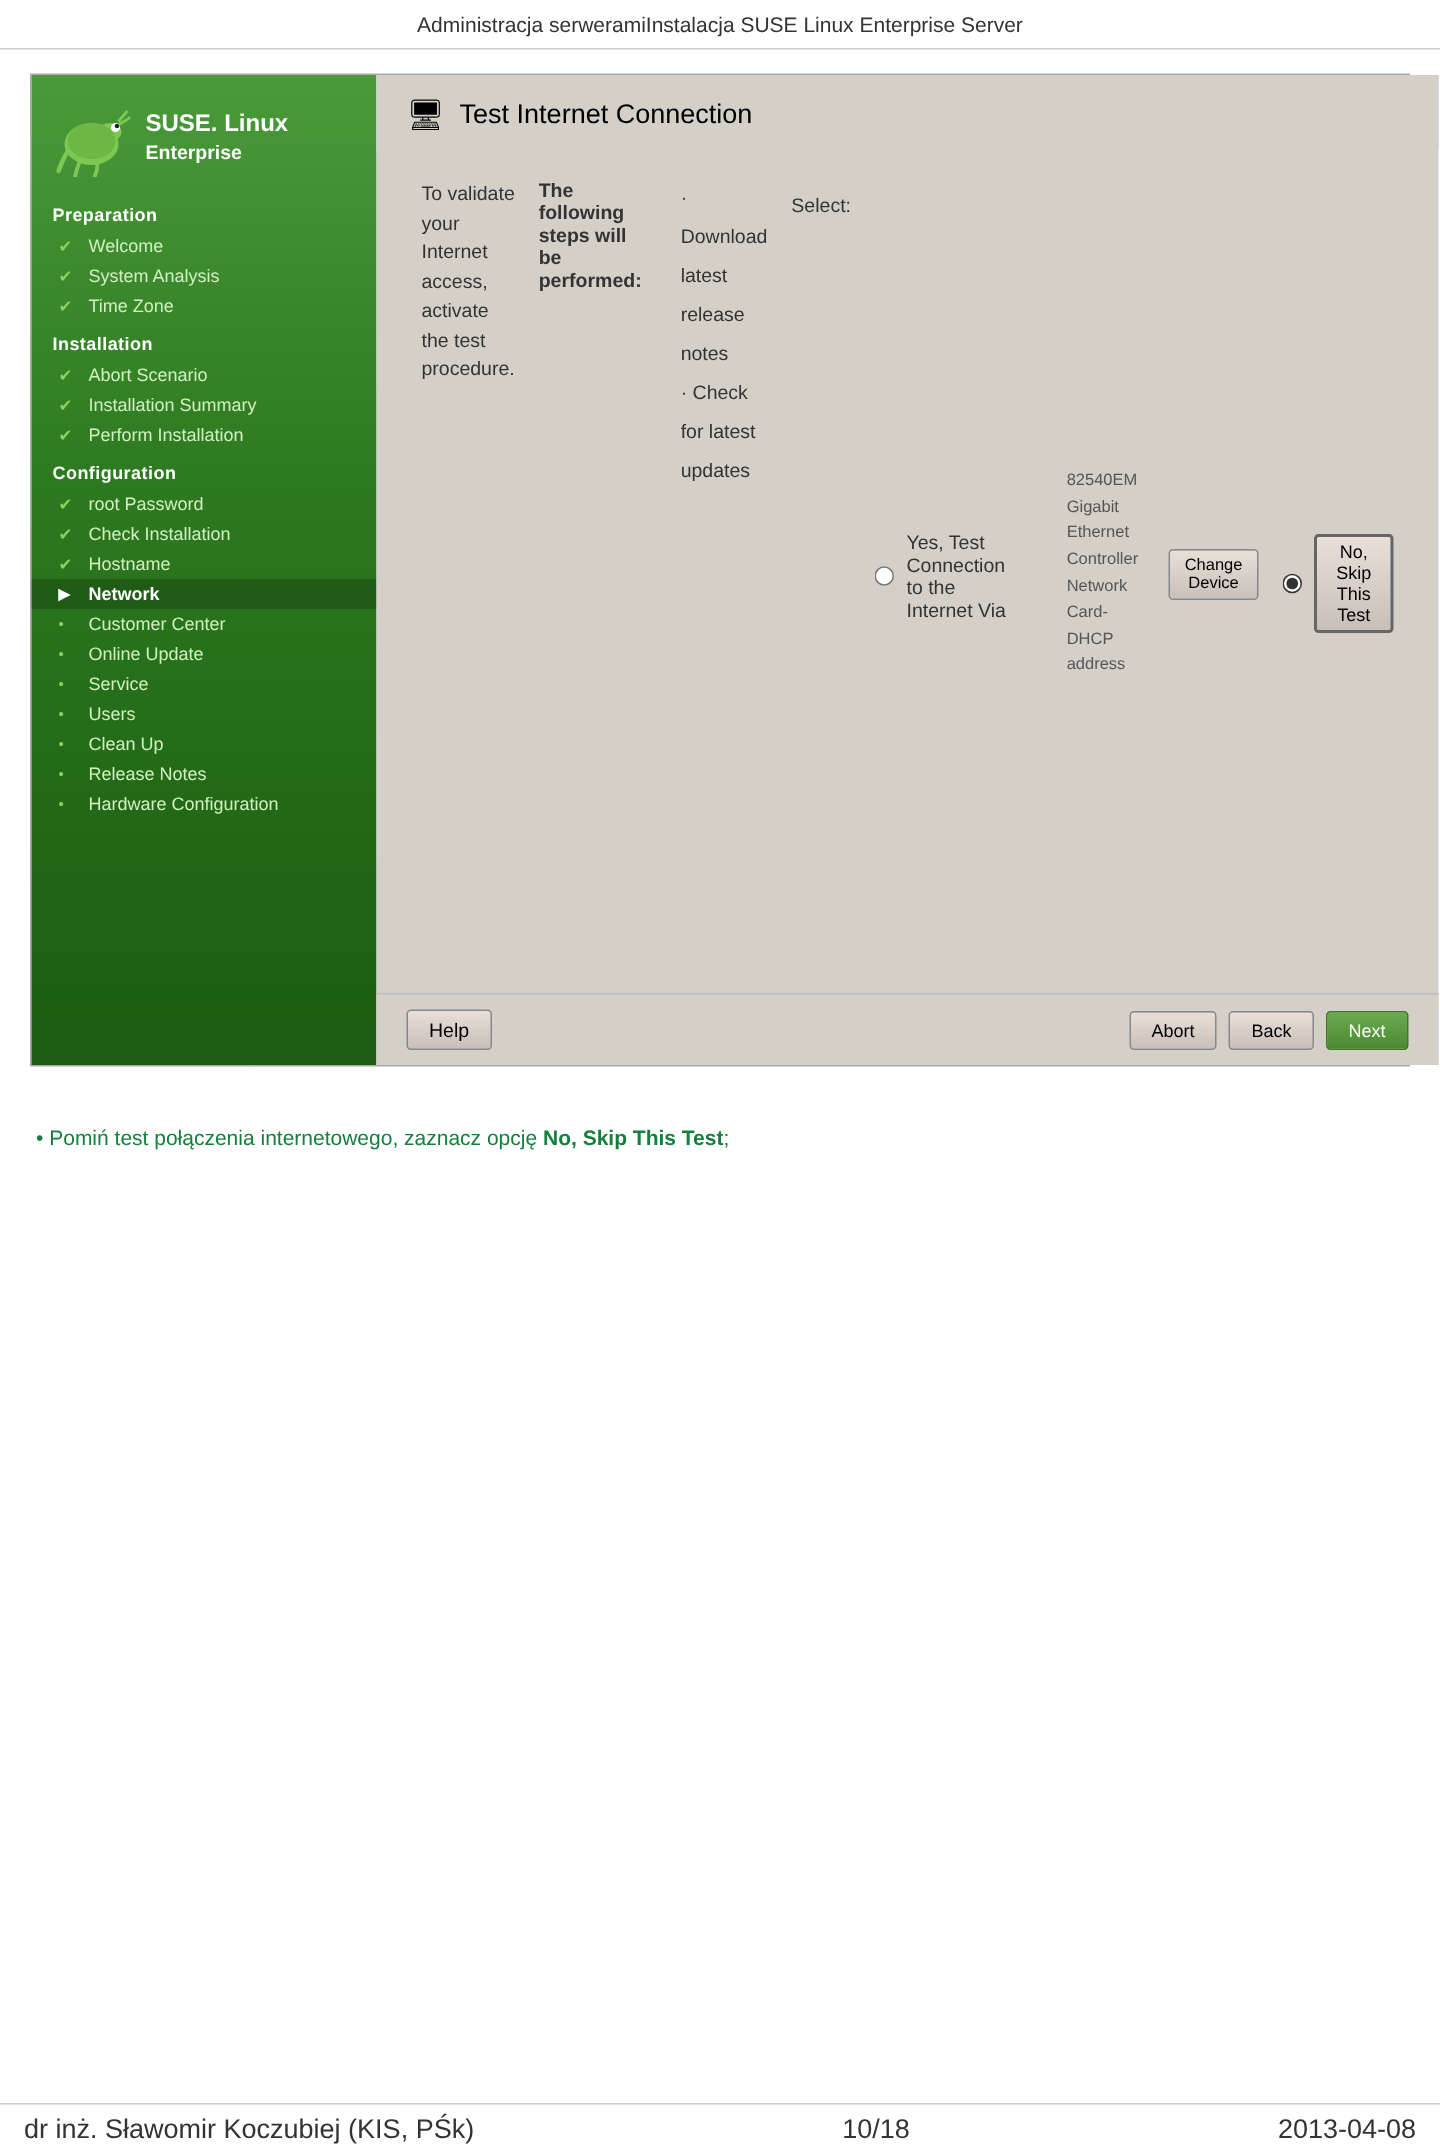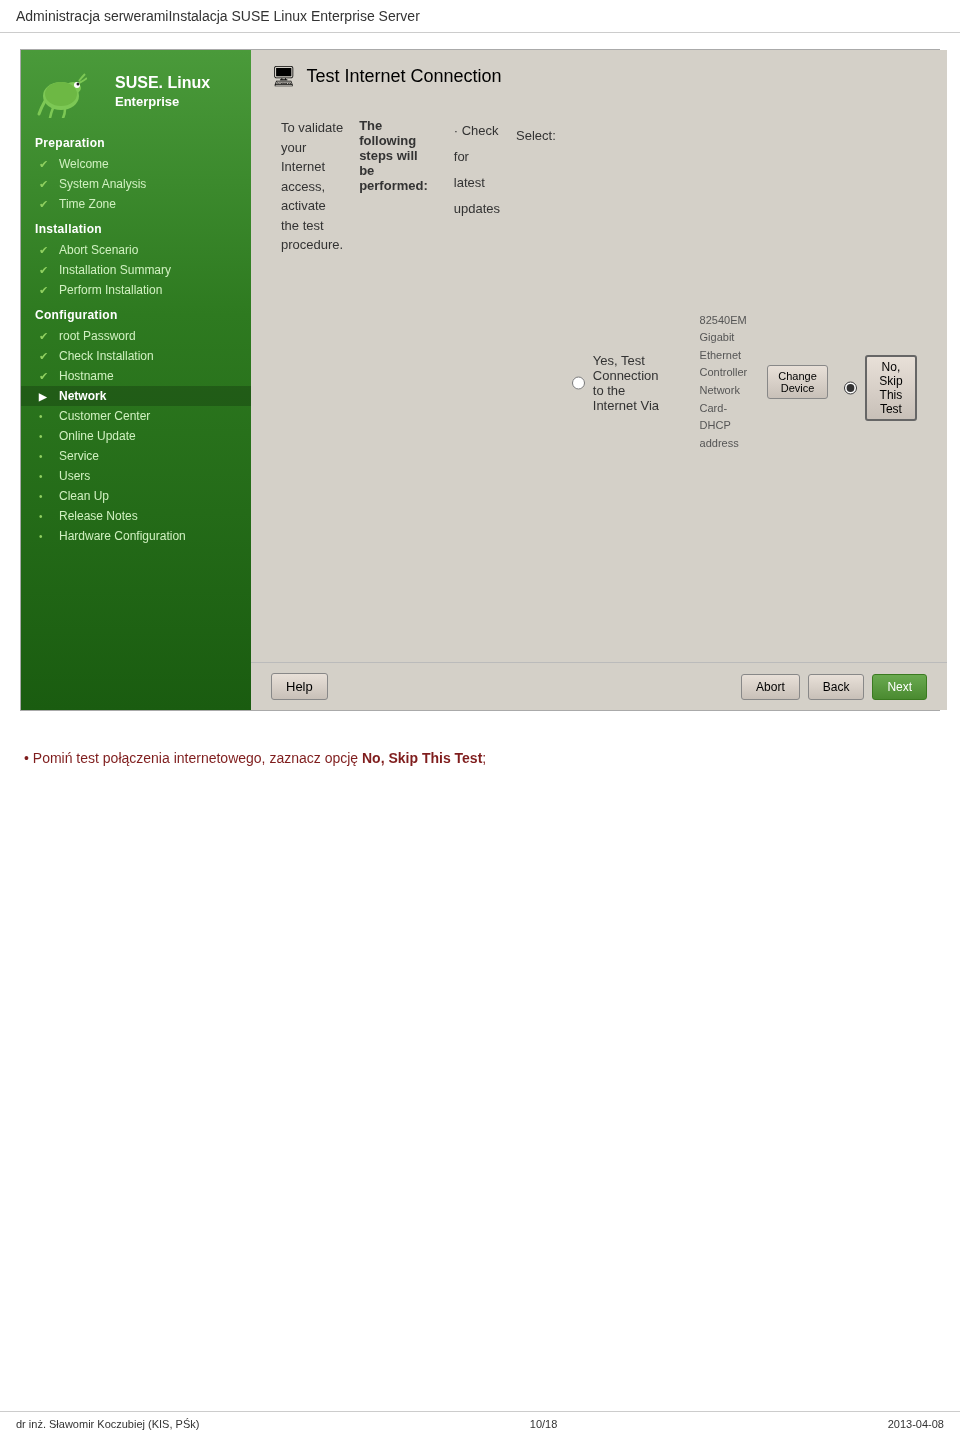--- a/index.html
+++ b/index.html
@@ -7,21 +7,21 @@
       font-family: Arial, sans-serif;
       font-size: 13px;
       background: #fff;
       width: 960px;
       min-height: 1436px;
     }
 
     
     .page-header {
       display: flex;
-      justify-content: flex-start;
+      justify-content: center;
       align-items: center;
       padding: 8px 16px;
       border-bottom: 1px solid #ccc;
       background: #fff;
     }
     .page-header-left {
       font-size: 14px;
       color: #333;
     }
     .page-header-right {
@@ -48,21 +48,21 @@
       background: linear-gradient(180deg, #4a9a3a 0%, #2e7a20 40%, #1a5c10 100%);
       color: #fff;
       flex-shrink: 0;
       padding-bottom: 10px;
     }
 
     .suse-logo-area {
       padding: 16px 14px 10px;
       display: flex;
       align-items: center;
-      gap: 28px;
+      gap: 10px;
     }
 
     .suse-brand {
       font-size: 13px;
       font-weight: bold;
       color: #fff;
       line-height: 1.3;
     }
     .suse-brand .suse-text {
       font-size: 16px;
@@ -275,36 +275,36 @@
       font-weight: normal;
     }
 
     
     .instruction-area {
       padding: 20px 24px;
     }
 
     .instruction-text {
       font-size: 14px;
-      color: #7f1d1d;
+      color: #15803d;
       line-height: 1.6;
     }
 
     
     .page-footer {
       position: fixed;
       bottom: 0;
       left: 0;
       width: 960px;
       display: flex;
       justify-content: space-between;
       border-top: 1px solid #ccc;
       padding: 6px 16px;
       background: #fff;
-      font-size: 11px;
+      font-size: 18px;
       color: #333;
     }
 
     
     .chameleon-svg {
       width: 52px;
       height: 52px;
     }
   </style>
 </head>
@@ -421,20 +421,21 @@
       </div>
 
       <div class="content-body">
         <div class="intro-text">
           To validate your Internet access,<br>activate the test procedure.
         </div>
 
         <div class="steps-heading">The following steps will be performed:</div>
 
         <div class="steps-list">
+          <div>· Download latest release notes</div>
           <div>· Check for latest updates</div>
         </div>
 
         <div class="select-label">Select:</div>
 
         <div class="radio-option">
           <input type="radio" name="connection" class="radio-input" style="">
           <span class="radio-label">Yes, Test Connection to the Internet Via</span>
         </div>
 

